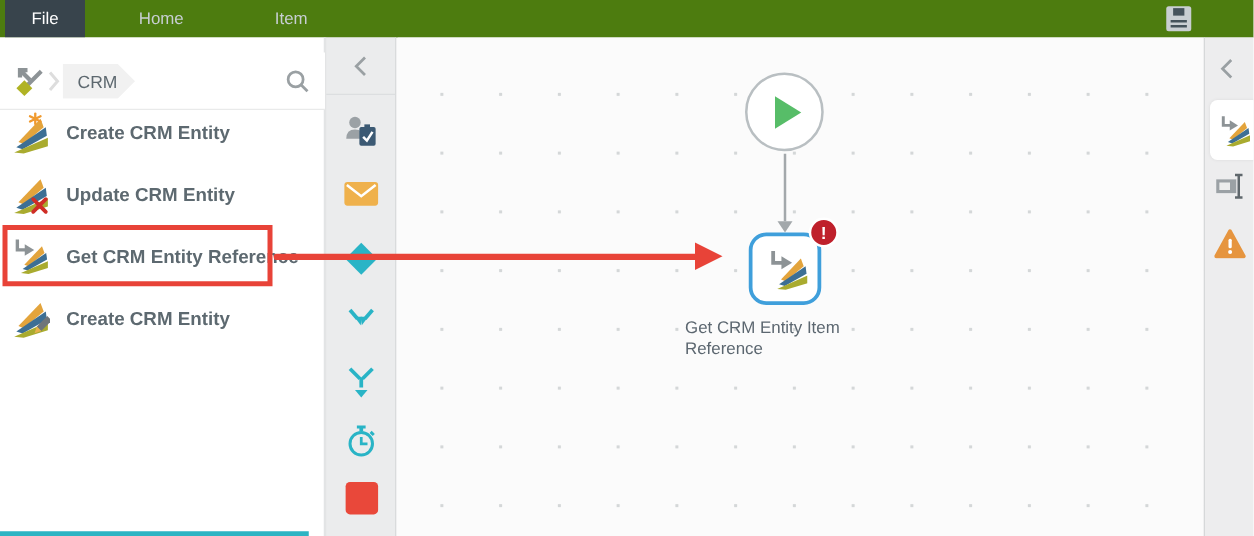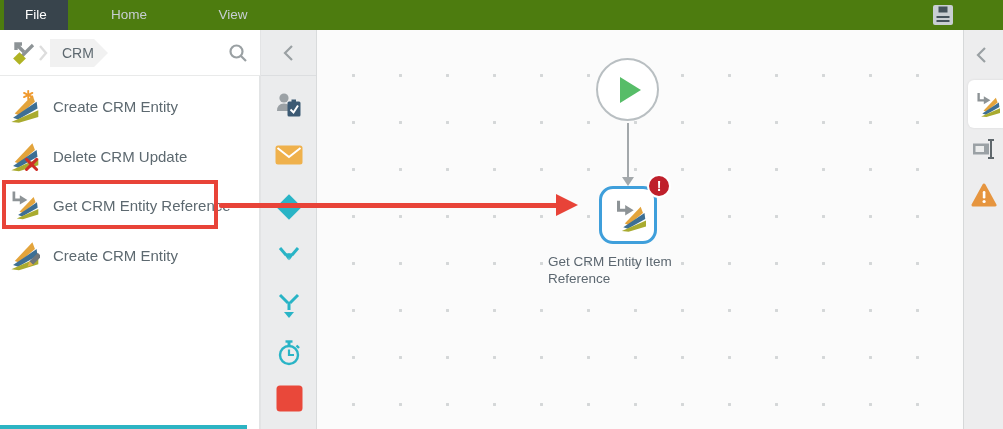--- a/index.html
+++ b/index.html
@@ -13,31 +13,31 @@
   .tab{ height:30px; line-height:30px; text-align:center; font-size:13.5px;
         color:#c7ced2; cursor:default; }
   .tab-file{ width:64px; background:#38444c; color:#fff; }
   .tab-home{ width:90px; margin-left:16px; }
   .tab-view{ width:90px; margin-left:14px; }
   .save-btn{ position:absolute; left:932px; top:4px; width:22px; height:22px; }
 
   
   .left-panel{ position:absolute; left:0; top:30px; width:260px; height:399px;
                background:#fff; border-right:1px solid #e2e4e5; }
-  .breadcrumb{ position:absolute; left:0; top:0; width:260px; height:46px;
+  .breadcrumb{ position:absolute; left:0; top:12px; width:260px; height:46px;
                background:#fff; border-bottom:1px solid #e9eaea; }
   .bc-tools{ position:absolute; left:12px; top:10px; }
   .bc-sep{ position:absolute; left:38px; top:14px; }
   .bc-seg{ position:absolute; left:50px; top:9px; width:58px; height:28px;
            background:#f1f1f1; color:#5d686f; font-size:14px; line-height:28px;
            padding-left:12px; clip-path:polygon(0 0,76% 0,100% 50%,76% 100%,0 100%); }
   .bc-search{ position:absolute; left:228px; top:13px; width:20px; height:20px; }
 
   .act-item{ position:absolute; left:8px; width:240px; height:36px;
-             display:flex; align-items:center; gap:13px; cursor:default; }
+             display:flex; align-items:center; gap:13px; cursor:default;font-weight:bold; }
   .act-item .lbl{ color:#5d6970; font-size:15px; }
   .i1{ top:58px; } .i2{ top:108px; } .i3{ top:157px; } .i4{ top:207px; }
 
   .highlight-box{ position:absolute; left:2px; top:150px; width:216px; height:49px;
                   border:4px solid #e84338; pointer-events:none; }
 
   
   .toolbar{ position:absolute; left:260px; top:30px; width:57px; height:399px;
             background:#ebeced; border-left:1px solid #e3e4e5; border-right:1px solid #d9dbdc; }
   .tb-top{ position:absolute; left:0; top:0; width:100%; height:46px;
@@ -112,21 +112,21 @@
       <polyline points="11,3 4,10 11,17" fill="none" stroke="#9aa0a3" stroke-width="2.2"></polyline>
     </g>
   </defs>
 </svg>
 
 <div class="app">
 
   <div class="menubar">
     <div class="tab tab-file">File</div>
     <div class="tab tab-home">Home</div>
-    <div class="tab tab-view">View</div>
+    <div class="tab tab-view">Item</div>
     <div class="save-btn">
       <svg width="22" height="22" viewBox="0 0 22 22">
         <rect x="1" y="1" width="20" height="20" rx="2" fill="#c9ced2"></rect>
         <rect x="6.5" y="2.5" width="9" height="6" fill="#45525b"></rect>
         <rect x="4.5" y="12" width="13" height="2" fill="#45525b"></rect>
         <rect x="4.5" y="16" width="13" height="2" fill="#45525b"></rect>
       </svg>
     </div>
   </div>
 
@@ -161,21 +161,21 @@
     </div>
 
     <div class="act-item i2">
       <svg width="32" height="38" viewBox="0 0 38 38">
         <use href="#sym-fan" transform="translate(1,1)"></use>
         <g stroke="#cf2d26" stroke-width="3.6" stroke-linecap="round">
           <line x1="22" y1="23" x2="34" y2="35"></line>
           <line x1="34" y1="23" x2="22" y2="35"></line>
         </g>
       </svg>
-      <span class="lbl">Delete CRM Update</span>
+      <span class="lbl">Update CRM Entity</span>
     </div>
 
     <div class="act-item i3">
       <svg width="32" height="38" viewBox="0 0 38 38">
         <use href="#sym-crm-get"></use>
       </svg>
       <span class="lbl">Get CRM Entity Reference</span>
     </div>
 
     <div class="act-item i4">

